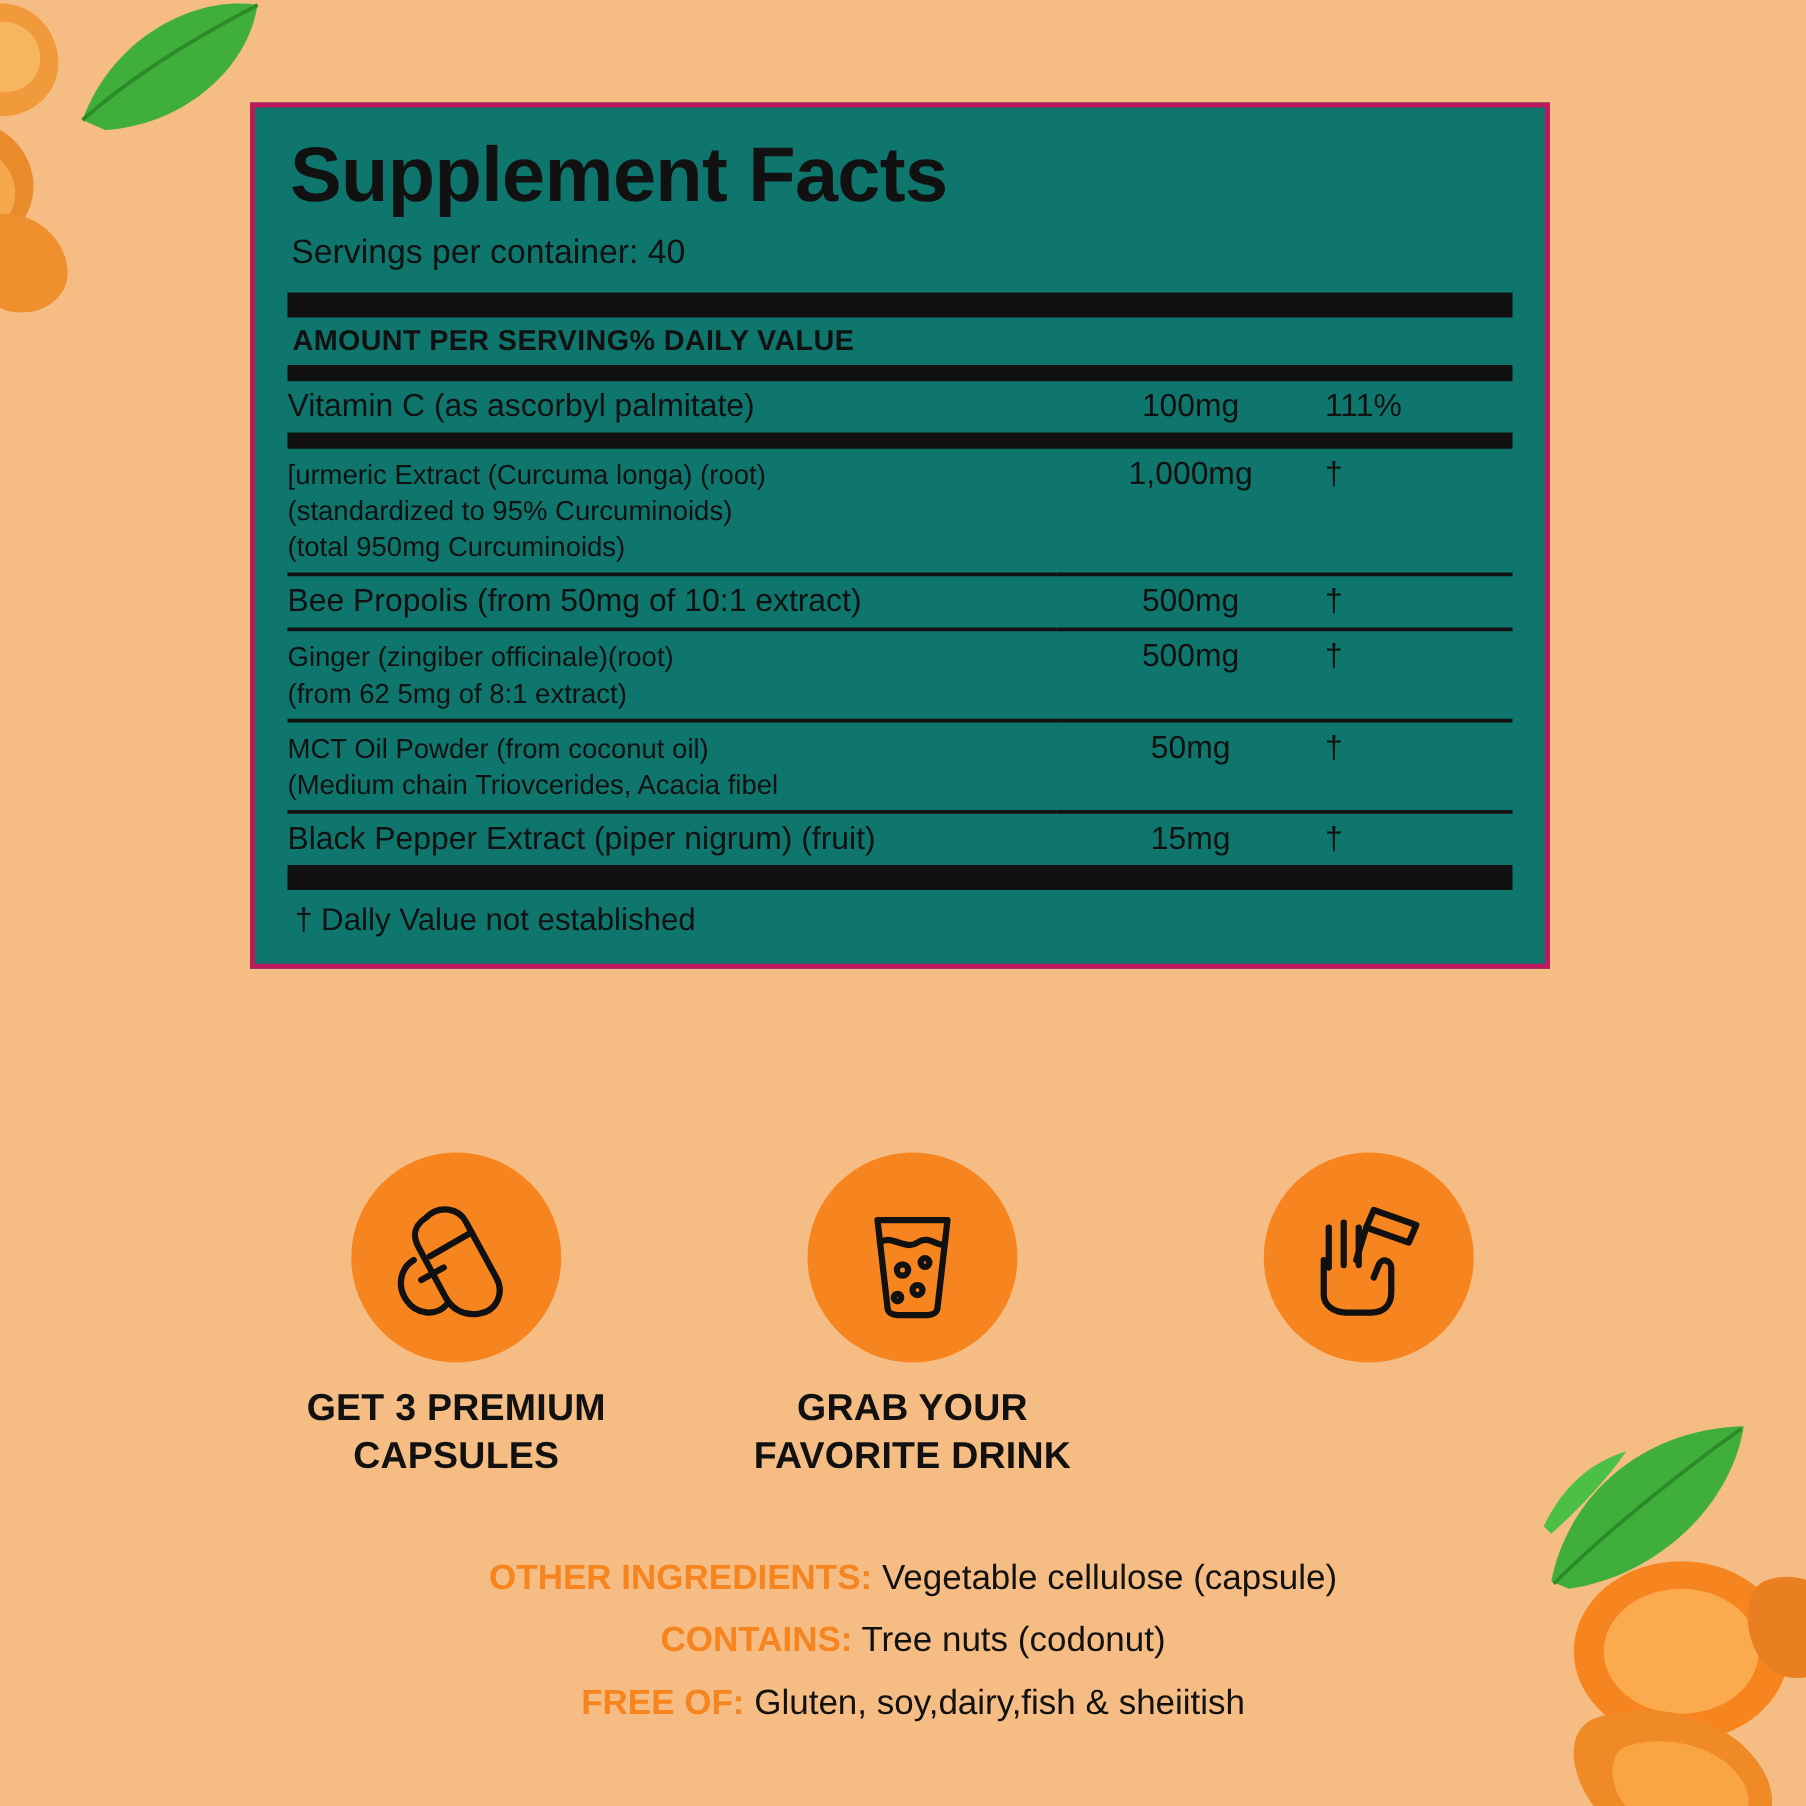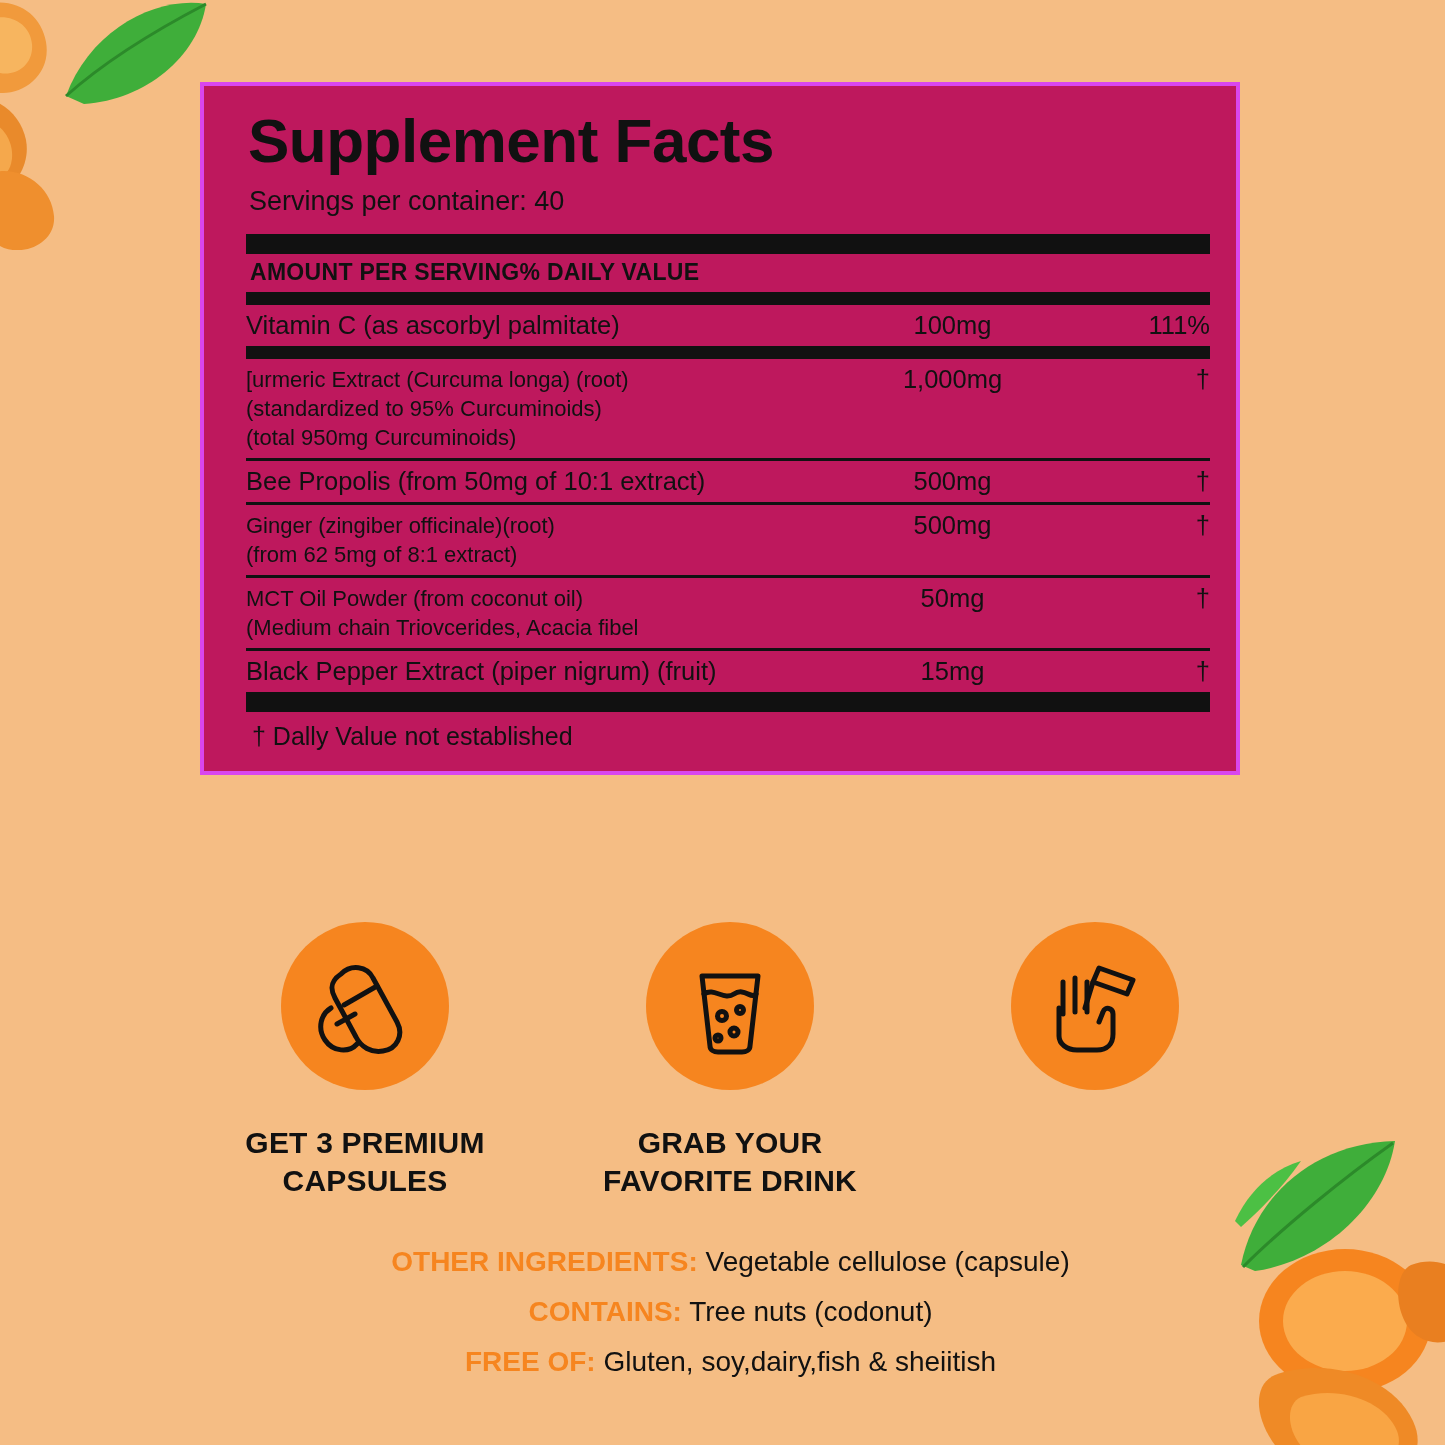--- a/index.html
+++ b/index.html
@@ -26,24 +26,24 @@
   }
   .leaf-tl { left: 60px; top: 0px; width: 150px; height: 110px; }
   .leaf-br { right: 40px; bottom: 170px; width: 170px; height: 140px; }
 
   
   .panel {
     position: absolute;
     left: 200px;
     top: 82px;
     width: 1040px;
-    background: #be185d;
-    border: 4px solid #d946ef;
+    background: #0f766e;
+    border: 4px solid #be185d;
     box-sizing: border-box;
-    padding: 18px 26px 18px 42px;
+    padding: 18px 26px 18px 26px;
   }
   .panel-title {
     font-size: 62px;
     font-weight: bold;
     letter-spacing: -0.5px;
     color: #111;
     line-height: 1.05;
     margin: 4px 0 10px 2px;
   }
   .serving-line {
@@ -83,21 +83,21 @@
     border-collapse: collapse;
     color: #111;
   }
   table.facts td {
     vertical-align: top;
     font-size: 25.5px;
     padding: 6px 0 6px 0;
   }
   td.name { padding-left: 4px; }
   td.amt  { width: 215px; text-align: center; }
-  td.dv   { width: 150px; text-align: right; }
+  td.dv   { width: 150px; text-align: left; }
   .sub { display: block; font-size: 22px; line-height: 1.32; }
   tr.rowline td { border-bottom: 3px solid #111; }
   tr.blackband td {
     background: #111;
     height: 13px;
     padding: 0;
     line-height: 0;
     font-size: 0;
   }
   .footnote {
@@ -124,21 +124,21 @@
   .circle {
     width: 168px;
     height: 168px;
     border-radius: 50%;
     background: #f6851f;
     display: flex;
     align-items: center;
     justify-content: center;
   }
   .step-label {
-    margin-top: 34px;
+    margin-top: 18px;
     font-size: 30px;
     font-weight: bold;
     letter-spacing: 0.2px;
     text-align: center;
     color: #111;
     line-height: 1.25;
     text-transform: uppercase;
   }
 
   

